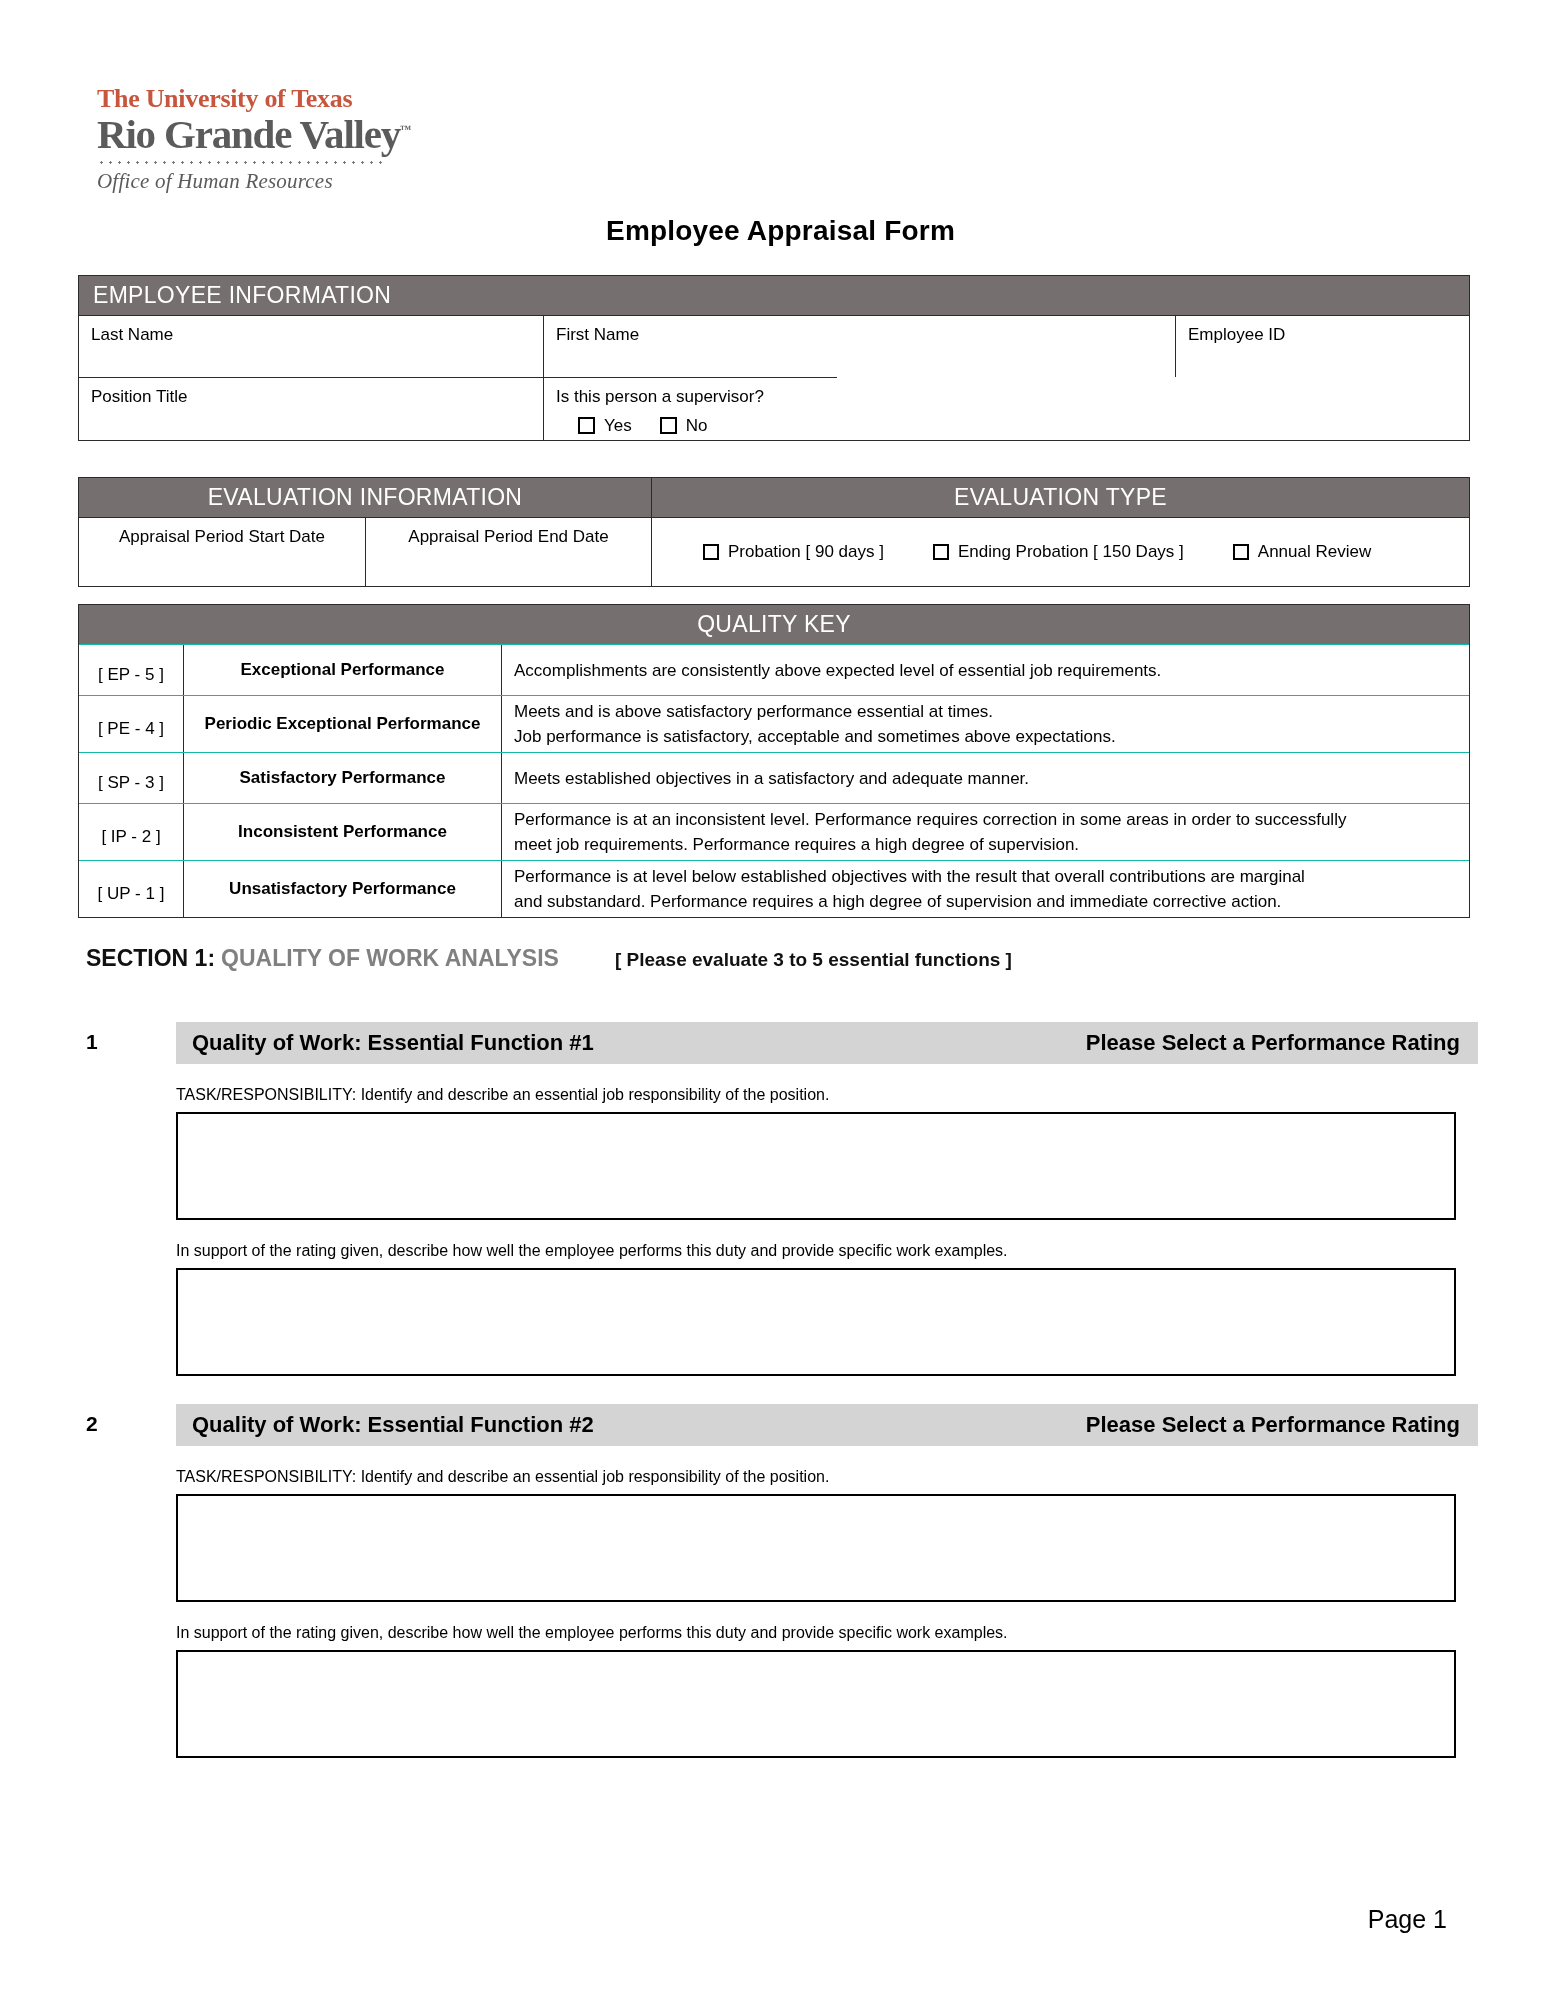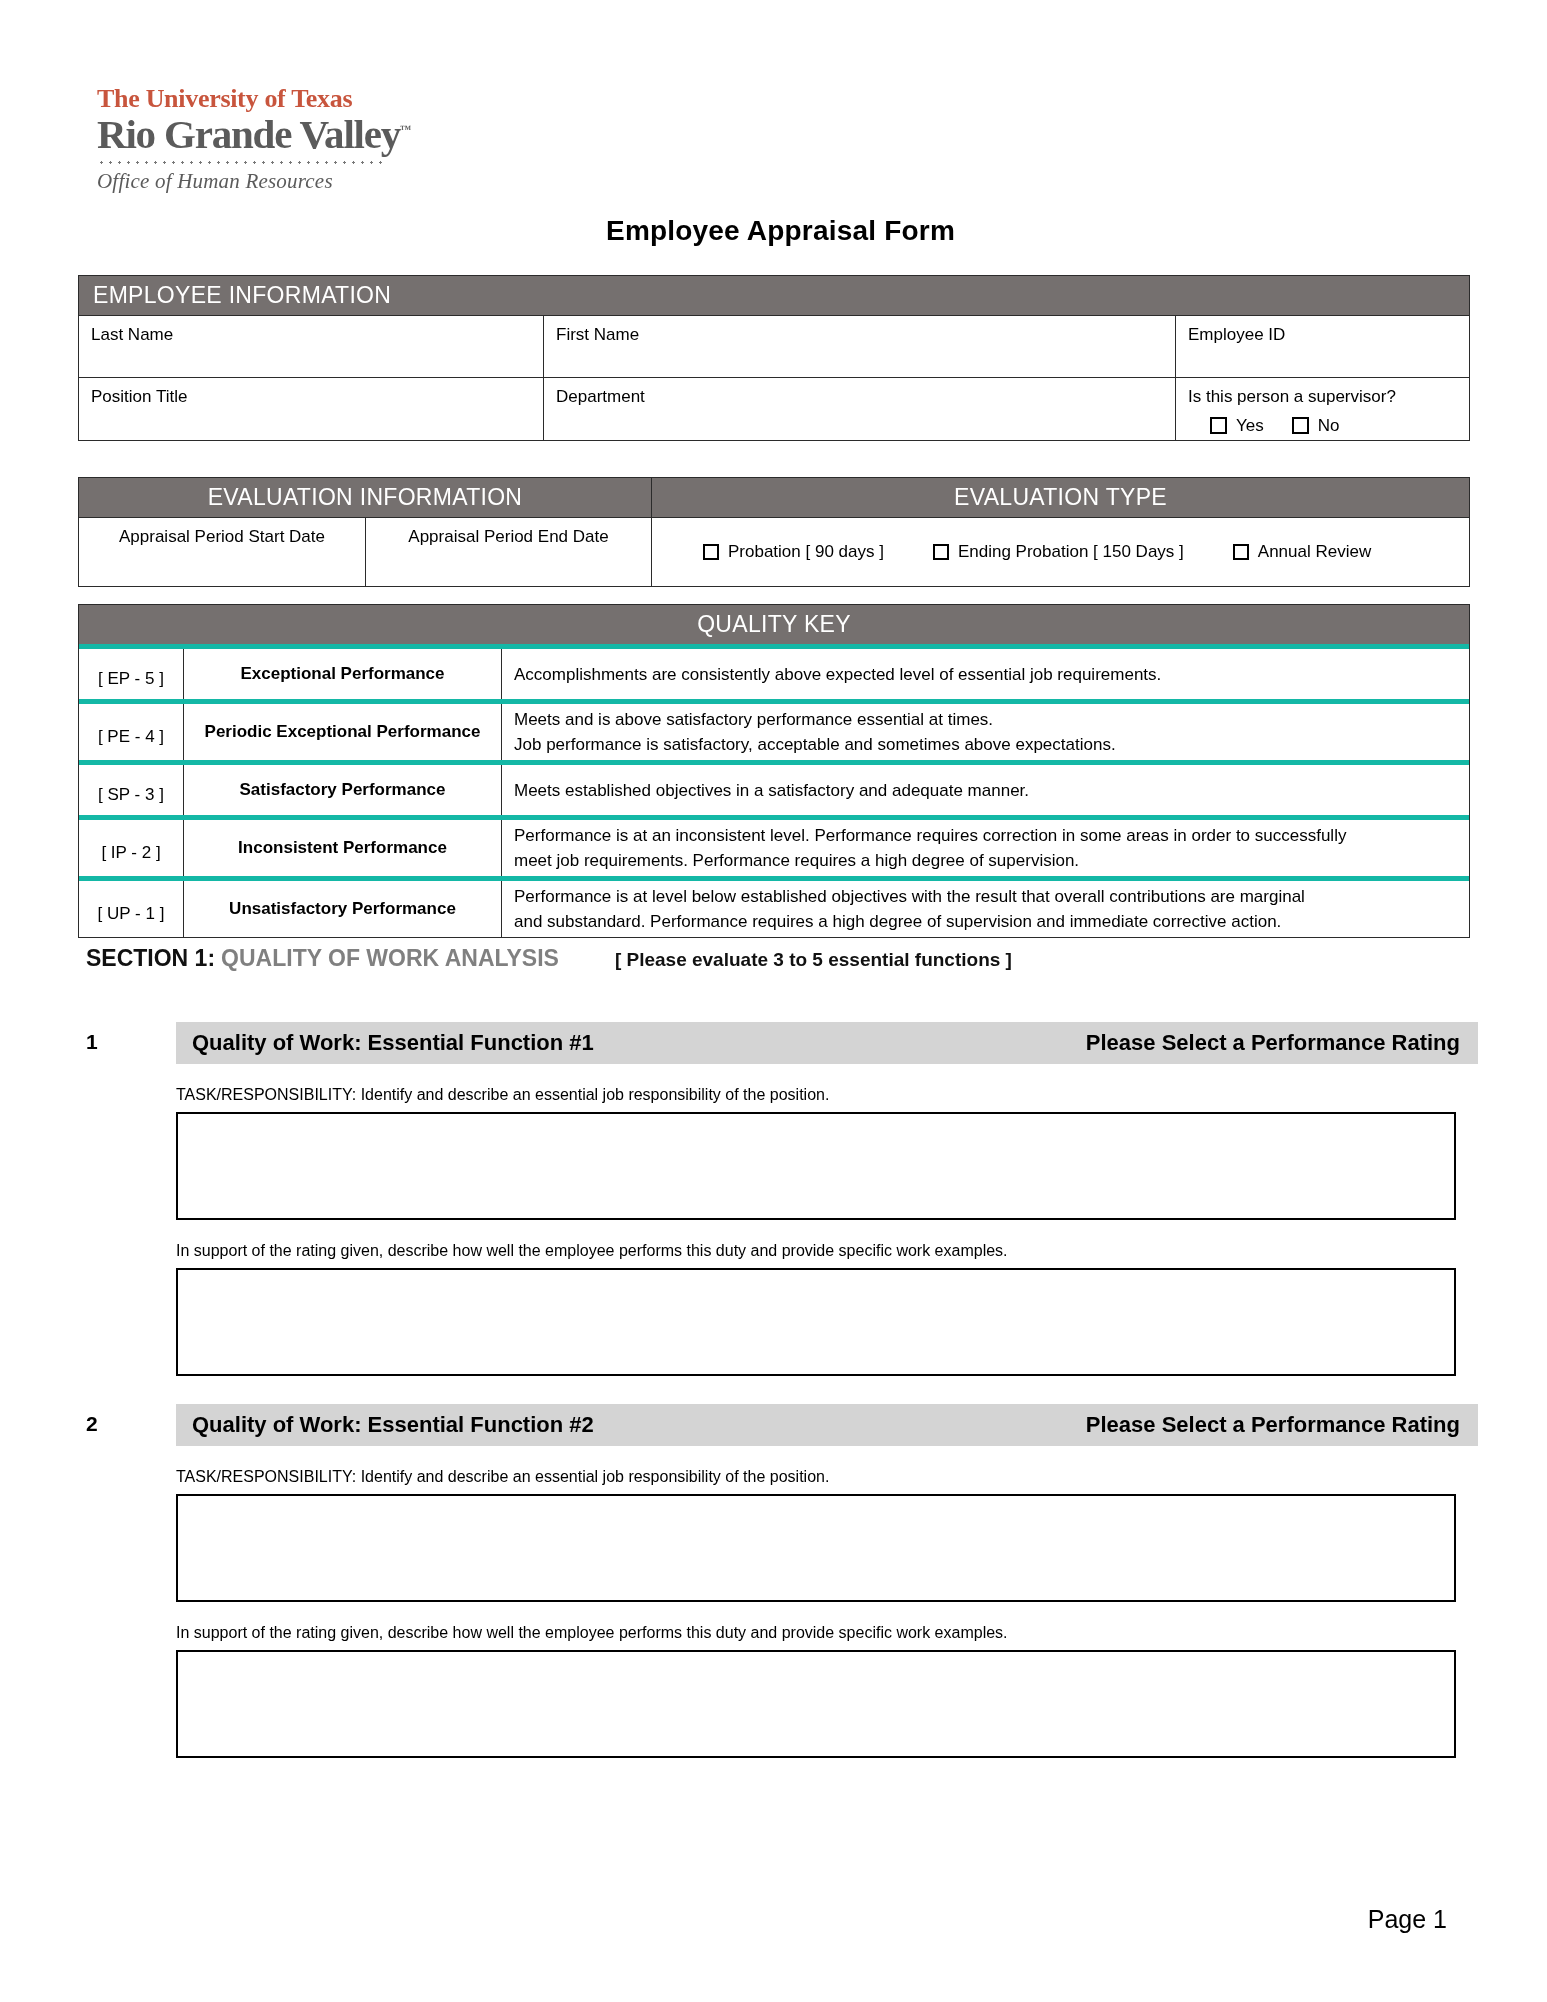--- a/index.html
+++ b/index.html
@@ -141,21 +141,21 @@
     width: 818px; height: 68px;
     border-left: 1px solid #2b2b2b;
     display: flex; align-items: center; padding-left: 42px;
   }
   .eval-opt { display: flex; align-items: center; margin-right: 40px; }
   .eval-opt .chk-box { width: 16px; height: 16px; }
   .eval-opt span { font-size: 17px; margin-left: 9px; white-space: nowrap; }
 
   
   #rating-key { left: 78px; top: 604px; width: 1392px; }
-  .rk-row { display: flex; border-top: 5px solid #14b8a6; }
+  .rk-row { display: flex; border-top: 1px solid #14b8a6; }
   .rk-code {
     width: 104px; text-align: center;
     font-size: 17px; padding-top: 9px;
     display: flex; align-items: center; justify-content: center;
   }
   .rk-name {
     width: 318px; text-align: center;
     font-size: 17px; font-weight: bold;
     border-left: 1px solid #2b2b2b;
     display: flex; align-items: center; justify-content: center;
@@ -247,23 +247,20 @@
       </div>
       <div class="cell c3 bdr-t bdr-l">
         <span>Employee ID</span>
       </div>
     </div>
 
     <div class="row r2">
       <div class="cell c1 bdr-t">
         <span>Position Title</span>
       </div>
-      <div class="cell c2 bdr-t bdr-l">
-        <span>Department</span>
-      </div>
       <div class="cell c3 bdr-t bdr-l">
         <span>Is this person a supervisor?</span>
         <div class="chk-row">
           <span class="chk-box"></span>
           <span class="chk-label">Yes</span>
           <span class="chk-box"></span>
           <span class="chk-label">No</span>
         </div>
       </div>
     </div>

